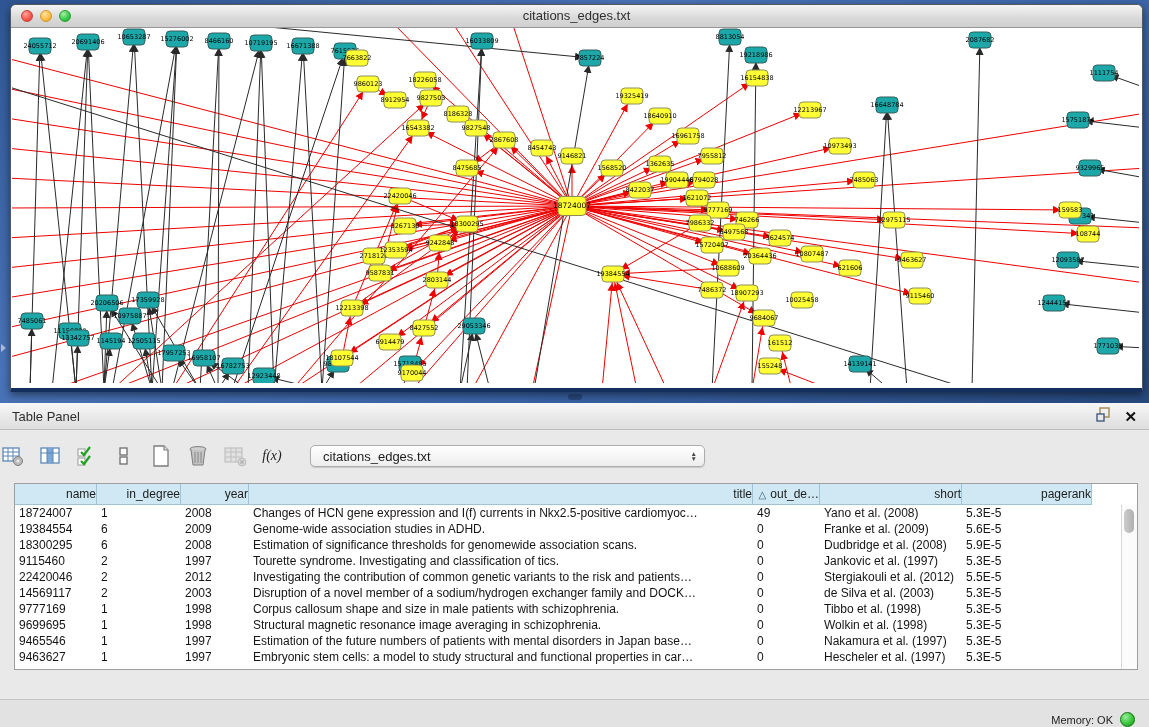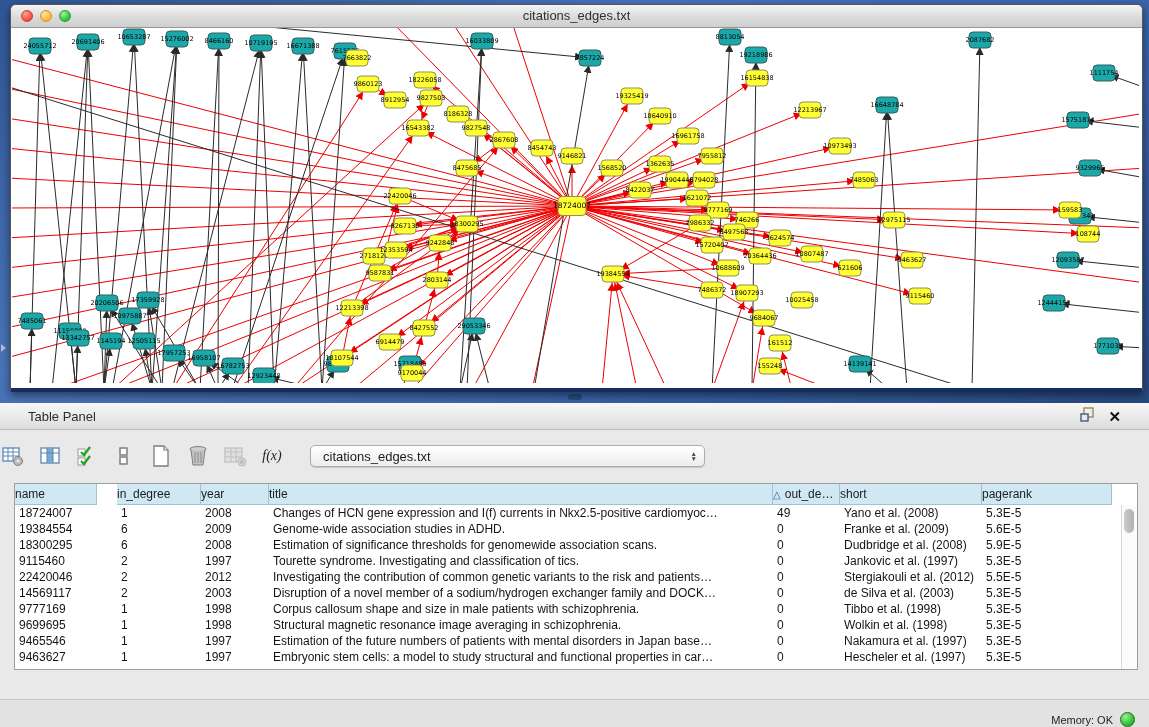--- a/index.html
+++ b/index.html
@@ -25,47 +25,47 @@
   .light{width:12px;height:12px;border-radius:50%;box-sizing:border-box;}
   .light.red{background:radial-gradient(circle at 35% 30%,#ffa39b,#f75449 60%,#d63b30);border:1px solid #ca4136;}
   .light.yellow{background:radial-gradient(circle at 35% 30%,#ffe2a2,#fdbc40 60%,#e09f1f);border:1px solid #cd9a2c;}
   .light.green{background:radial-gradient(circle at 35% 30%,#a9efa3,#34c749 60%,#1f9e32);border:1px solid #29a32f;}
   .net-canvas{position:absolute;left:1px;top:23px;width:1127px;height:355px;background:#ffffff;overflow:hidden;}
   .net-canvas svg{display:block;}
 
   
   .panel{position:absolute;left:0;top:403px;width:1149px;height:324px;background:#e9e9e9;}
   .panel-header{height:26px;background:linear-gradient(#f7f7f7,#dddddd);
-           border-bottom:1px solid #bcbcbc;display:flex;align-items:center;padding:0 28px;}
+           border-bottom:1px solid #bcbcbc;display:flex;align-items:center;padding:0 12px;}
   .panel-title{font-size:13px;color:#2e2e2e;flex:1;}
   .panel-hicons{display:flex;align-items:center;gap:12px;}
   .close-x{font-size:15px;font-weight:bold;color:#111;line-height:15px;cursor:default;}
 
   .toolbar{position:absolute;left:0;top:27px;width:100%;height:52px;
            display:flex;align-items:center;box-sizing:border-box;gap:11px;}
   .tool-btn{width:26px;height:26px;display:flex;align-items:center;justify-content:center;}
   .fx-label{font-size:14px;font-style:italic;color:#222;font-family:"Liberation Serif",serif;}
   .combo{width:395px;height:22px;margin-left:14px;display:flex;align-items:center;
            border:1px solid #adadad;border-radius:5px;background:linear-gradient(#ffffff,#ededed);
            box-shadow:0 1px 1px rgba(0,0,0,.15);font-size:13px;color:#1c1c1c;
            padding:0 7px 0 12px;box-sizing:border-box;}
   .combo-arrows{margin-left:auto;display:flex;flex-direction:column;align-items:center;
            font-size:6.5px;line-height:5.5px;color:#4a4a4a;}
 
   .tablebox{position:absolute;left:14px;top:80px;width:1122px;height:185px;
            border:1px solid #9e9e9e;background:#fff;box-sizing:content-box;}
   .thead{display:flex;height:21px;}
   .th{box-sizing:border-box;background:#cfe8f3;border-right:1px solid #9fc3d4;
       border-bottom:1px solid #9fc3d4;font-size:12px;color:#1d1d1d;
-      display:flex;align-items:center;justify-content:flex-start;white-space:nowrap;overflow:hidden;}
+      display:flex;align-items:center;justify-content:flex-end;white-space:nowrap;overflow:hidden;}
   .sort-arrow{color:#2e5e77;margin-right:4px;font-size:10px;}
   .tr{display:flex;height:16px;}
   .td{box-sizing:border-box;font-size:12px;color:#141414;padding:0 4px;
       white-space:nowrap;overflow:hidden;display:flex;align-items:center;}
-  .col0{width:82px;} .col1{width:84px;margin-left:20px;} .col2{width:68px;} .col3{width:504px;}
+  .col0{width:82px;} .col1{width:84px;} .col2{width:68px;} .col3{width:504px;}
   .col4{width:67px;} .col5{width:142px;} .col6{width:130px;}
   .vscroll{position:absolute;right:0;top:21px;bottom:0;width:15px;background:#fbfbfb;border-left:1px solid #d8d8d8;}
   .vthumb{position:absolute;top:4px;left:2px;width:10px;height:24px;border-radius:6px;
       background:linear-gradient(90deg,#cccccc,#b0b0b0);}
 
   .tabsbar{position:absolute;left:0;top:268px;width:100%;display:flex;justify-content:center;}
   .seg{display:flex;border:1px solid #9a9a9a;border-radius:5px;overflow:hidden;
        background:#5eead4;height:20px;box-shadow:0 1px 1px rgba(0,0,0,.1);margin-top:41px;}
   .seg-btn{font-size:13px;padding:0 15px;line-height:20px;color:#1f1f1f;border-left:1px solid #bdbdbd;}
   .seg-btn:first-child{border-left:none;}

